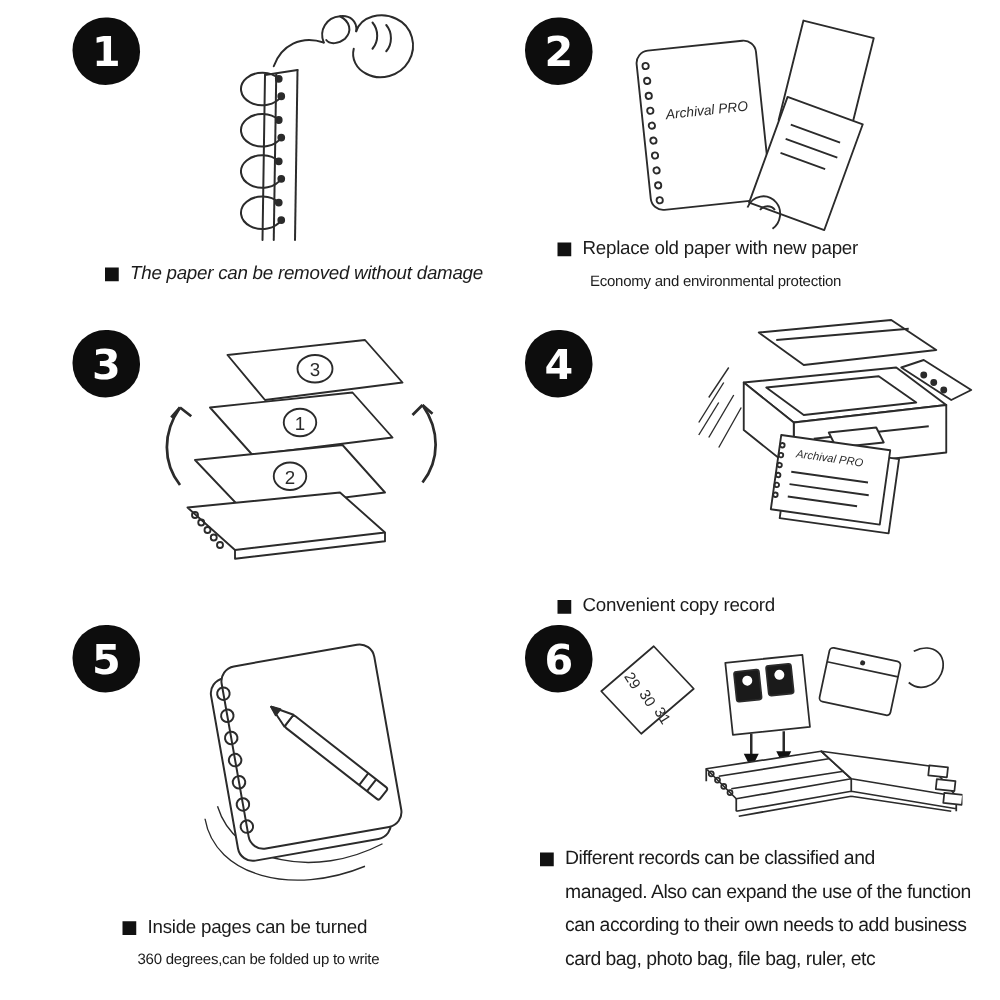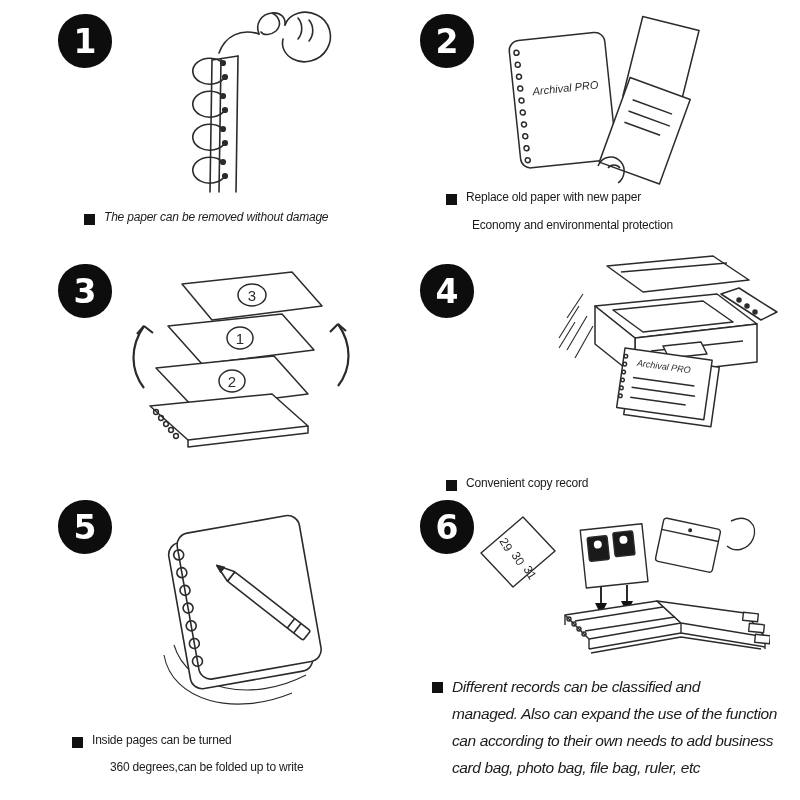--- a/index.html
+++ b/index.html
@@ -6,24 +6,24 @@
   .page{position:relative;width:800px;height:800px;background:#ffffff;overflow:hidden;
         font-family:"Liberation Sans",sans-serif;color:#1b1b1b;}
   .step{position:absolute;}
   .badge{position:absolute;width:54px;height:54px;background:#0d0d0d;color:#fff;
          border-radius:50% 48% 52% 50%/49% 51% 49% 52%;
          display:flex;align-items:center;justify-content:center;
          font-family:"DejaVu Sans",sans-serif;font-weight:700;font-size:33px;}
   .art{position:absolute;}
   .art *{vector-effect:non-scaling-stroke;}
   .cap{position:absolute;display:flex;align-items:flex-start;gap:9px;
-       font-size:12px;letter-spacing:-0.2px;white-space:nowrap;}
+       font-size:15px;letter-spacing:-0.2px;white-space:nowrap;}
   .cap .sq{flex:none;width:11px;height:11px;background:#111;margin-top:4px;}
   .capline{position:absolute;font-size:12px;letter-spacing:-0.2px;white-space:nowrap;}
-  .cap6{font-size:15.5px;letter-spacing:-0.4px;font-style:italic;}
+  .cap6{font-size:15.5px;letter-spacing:-0.4px;}
   svg text{font-family:"Liberation Sans",sans-serif;fill:#2b2b2b;stroke:none;}
 </style>
 </head>
 <body>
 
 <div class="page">
 
   <div class="step" style="left:50px;top:8px;width:360px;height:240px;">
     <div class="badge" style="left:8px;top:6px;">
       <span>1</span>
@@ -216,21 +216,21 @@
             <circle cx="88" cy="150" r="5"></circle>
         </g>
         <g transform="rotate(38 165 100)">
           <rect x="122" y="94" width="96" height="12" rx="2" fill="#fff"></rect>
           <polygon points="122,94 104,100 122,106" fill="#fff"></polygon>
           <polygon points="104,100 111,97 111,103" fill="#2b2b2b"></polygon>
           <path d="M206,94 L206,106 M198,94 L198,106"></path>
         </g>
       </g>
     </svg>
-    <div class="cap" style="left:22px;top:245px;">
+    <div class="cap" style="left:48px;top:245px;">
       <span class="sq"></span>
       <span>Inside pages can be turned</span>
     </div>
     <div class="capline" style="left:60px;top:272px;">360 degrees,can be folded up to write</div>
   </div>
 
   <div class="step" style="left:410px;top:488px;width:385px;height:308px;">
     <div class="badge" style="left:10px;top:12px;">
       <span>6</span>
     </div>

